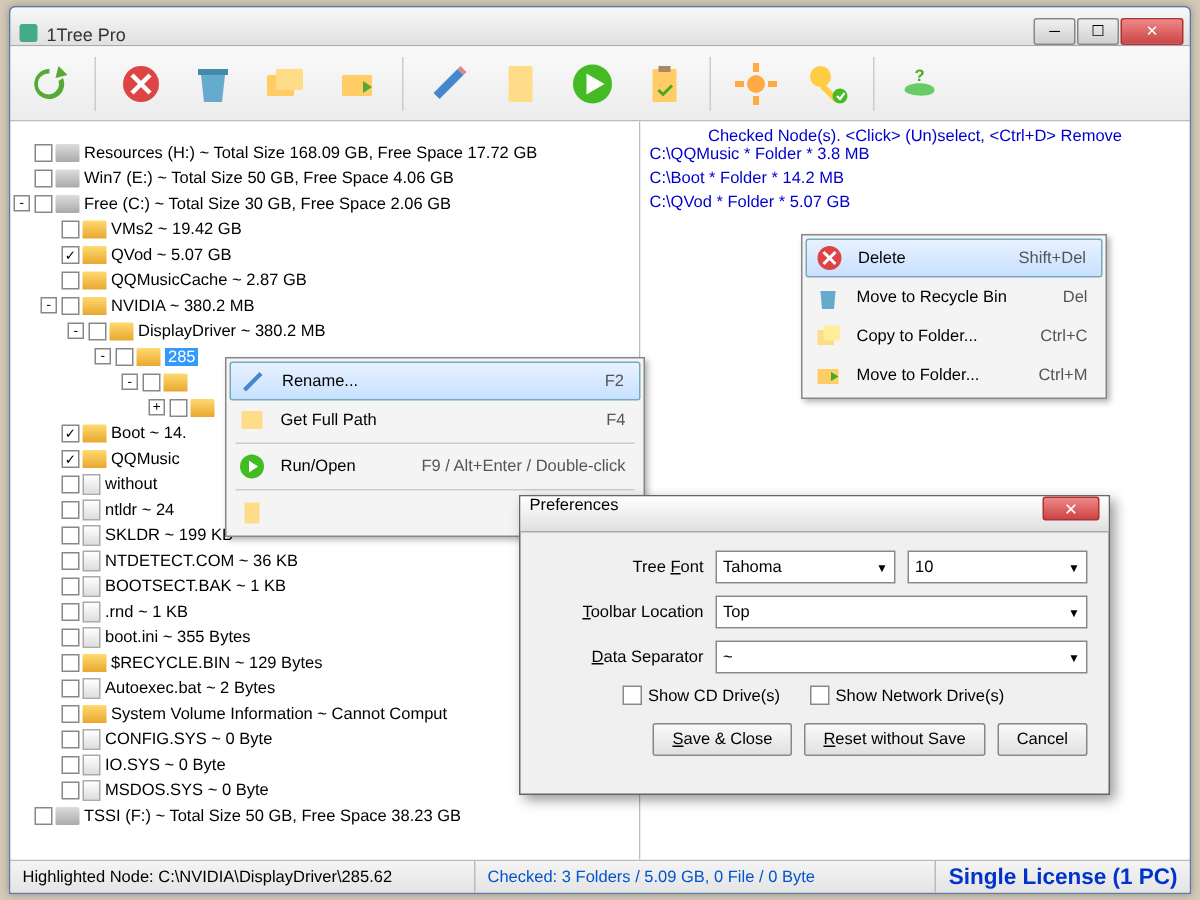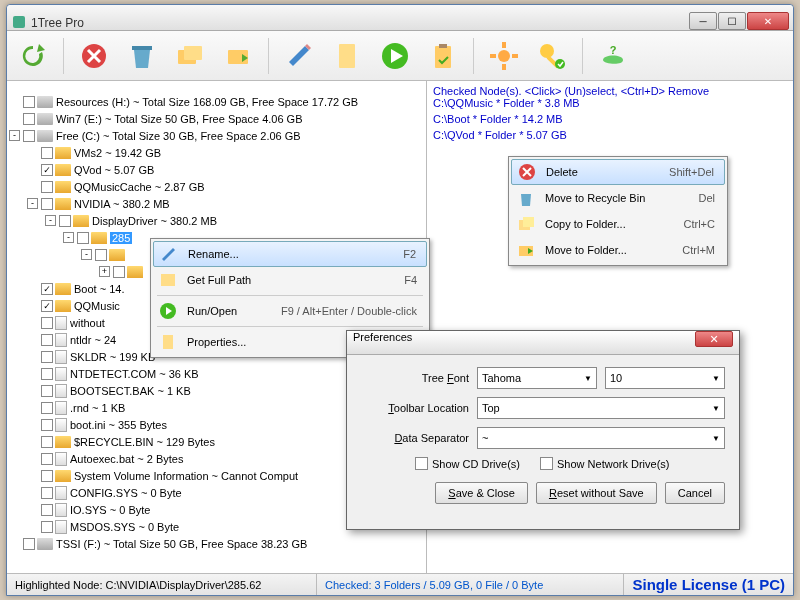--- a/index.html
+++ b/index.html
@@ -22,21 +22,21 @@
 .tree-item .noexp { width: 11px; margin-right: 3px; }
 .tree-item .chk { width: 12px; height: 12px; border: 1px solid #888; margin-right: 2px; background: #fff; display: inline-flex; align-items: center; justify-content: center; font-size: 9px; }
 .tree-item .fld { width: 16px; height: 12px; margin-right: 3px; display: inline-block; }
 .fld.drive { background: linear-gradient(#ddd,#aaa); border-radius: 1px; }
 .fld.folder { background: linear-gradient(#ffd970,#e8a830); border-radius: 1px 1px 0 0; }
 .fld.file { background: linear-gradient(#fff,#ddd); border: 1px solid #aaa; width: 12px; height: 14px; }
 .tree-item .lbl { color: #000; }
 .tree-item.sel .lbl-sel { background: #3399ff; color: #fff; padding: 0 2px; }
 .indent { display: inline-block; }
 .right-panel { flex: 1; padding: 4px 6px; background: #fff; position: relative; }
-.right-panel .hdr { color: #0000cc; }
+.right-panel .hdr { color: #0000cc; text-align: center; }
 .right-panel .row { color: #0000cc; height: 16px; }
 .context-menu { position: absolute; background: #f4f4f4; border: 1px solid #888; box-shadow: 2px 2px 4px rgba(0,0,0,0.3); padding: 2px; }
 .ctx-item { display: flex; align-items: center; height: 26px; padding: 0 10px 0 4px; gap: 8px; cursor: pointer; }
 .ctx-item.hl { background: linear-gradient(#e8f2ff,#c8e0ff); border: 1px solid #7ab; border-radius: 2px; }
 .ctx-item .ico { width: 22px; height: 22px; display: flex; align-items: center; justify-content: center; }
 .ctx-item .txt { flex: 1; }
 .ctx-item .sc { color: #555; margin-left: 16px; }
 .ctx-sep { height: 1px; background: #ccc; margin: 2px 4px; }
 .statusbar { height: 22px; background: linear-gradient(#f4f4f4,#e4e4e4); border-top: 1px solid #bbb; display: flex; align-items: center; }
 .status-seg { padding: 0 8px; border-right: 1px solid #bbb; height: 100%; display: flex; align-items: center; }
@@ -403,25 +403,24 @@
       <span class="txt">Run/Open</span>
       <span class="sc">F9 / Alt+Enter / Double-click</span>
     </div>
     <div class="ctx-sep"></div>
     <div class="ctx-item">
       <span class="ico">
         <svg width="20" height="20" viewBox="0 0 20 20">
           <rect x="5" y="3" width="10" height="14" fill="#fd8"></rect>
         </svg>
       </span>
-      <span class="txt">Properties...</span>
-    </div>
-  </div>
-
-<div class="context-menu" style="left:508px; top:156px; width:220px" id="ctxR">
+    </div>
+  </div>
+
+<div class="context-menu" style="left:534px; top:156px; width:204px" id="ctxR">
     <div class="ctx-item hl">
       <span class="ico">
         <svg width="20" height="20" viewBox="0 0 20 20">
           <circle cx="10" cy="10" r="8" fill="#d44"></circle>
           <path d="M6 6l8 8M14 6l-8 8" stroke="#fff" stroke-width="2"></path>
         </svg>
       </span>
       <span class="txt">Delete</span>
       <span class="sc">Shift+Del</span>
     </div>

